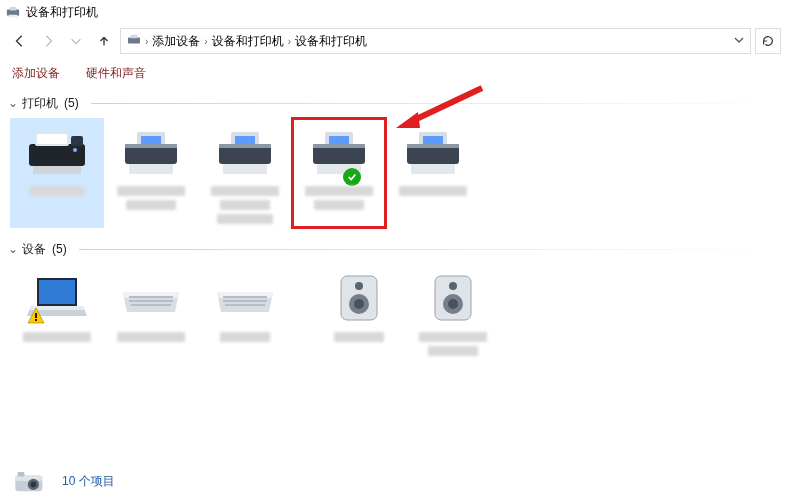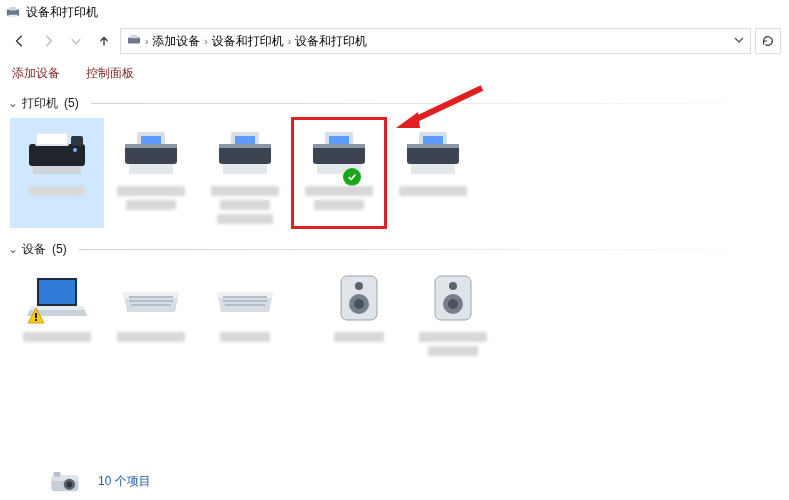--- a/index.html
+++ b/index.html
@@ -28,21 +28,21 @@
   .item.highlighted { outline: 3px solid #e02020; outline-offset: -2px; }
   .thumb { width: 72px; height: 56px; display: flex; align-items: center; justify-content: center; position: relative; }
   .label-blur { width: 78px; display:flex; flex-direction:column; align-items:center; gap:4px; margin-top:6px;}
   .label-blur .line { height: 10px; background: #d8d8d8; border-radius: 1px; filter: blur(1.4px); }
   .label-blur .w1 { width: 68px; }
   .label-blur .w2 { width: 50px; }
   .label-blur .w3 { width: 56px; }
   .warn-badge { position: absolute; left: 6px; bottom: -2px; }
   .check-badge { position: absolute; right: 14px; bottom: -6px; width: 18px; height: 18px; border-radius: 50%; background: #16a816; display:flex; align-items:center; justify-content:center; }
   .check-badge svg { width: 10px; height: 10px; }
-  .status-bar { position: absolute; bottom: 0; left: 0; right: 0; height: 38px; display: flex; align-items: center; padding: 0 12px; gap: 14px; background: #fff; margin-left: 36px; }
+  .status-bar { position: absolute; bottom: 0; left: 0; right: 0; height: 38px; display: flex; align-items: center; padding: 0 12px; gap: 14px; background: #fff; }
   .status-icon { width: 36px; height: 32px; display:flex; align-items:center; justify-content:center;}
   .status-text { color: #1f5da8; }
   .arrow-annot { position: absolute; left: 390px; top: 82px; pointer-events:none; }
 
   
   svg.printer, svg.fax, svg.laptop, svg.keyboard, svg.speaker, svg.camera { width: 64px; height: 52px; }
 </style>
 </head>
 <body>
 
@@ -102,21 +102,21 @@
   <div class="refresh">
     <svg viewBox="0 0 16 16">
         <path d="M3 8a5 5 0 1 1 2 4" fill="none" stroke="#333" stroke-width="1.4"></path>
         <path d="M3 12 V8 H7" fill="none" stroke="#333" stroke-width="1.4"></path>
       </svg>
   </div>
 </div>
 
 <div class="toolbar">
   <span class="toolbar-item">添加设备</span>
-  <span class="toolbar-item">控制面板</span>
+  <span class="toolbar-item">硬件和声音</span>
 </div>
 
 <div class="content">
 
   <div class="section-head">
     <span class="caret">⌄</span>
     <span>打印机</span>
     <span>(5)</span>
     <span class="sep"></span>
   </div>

